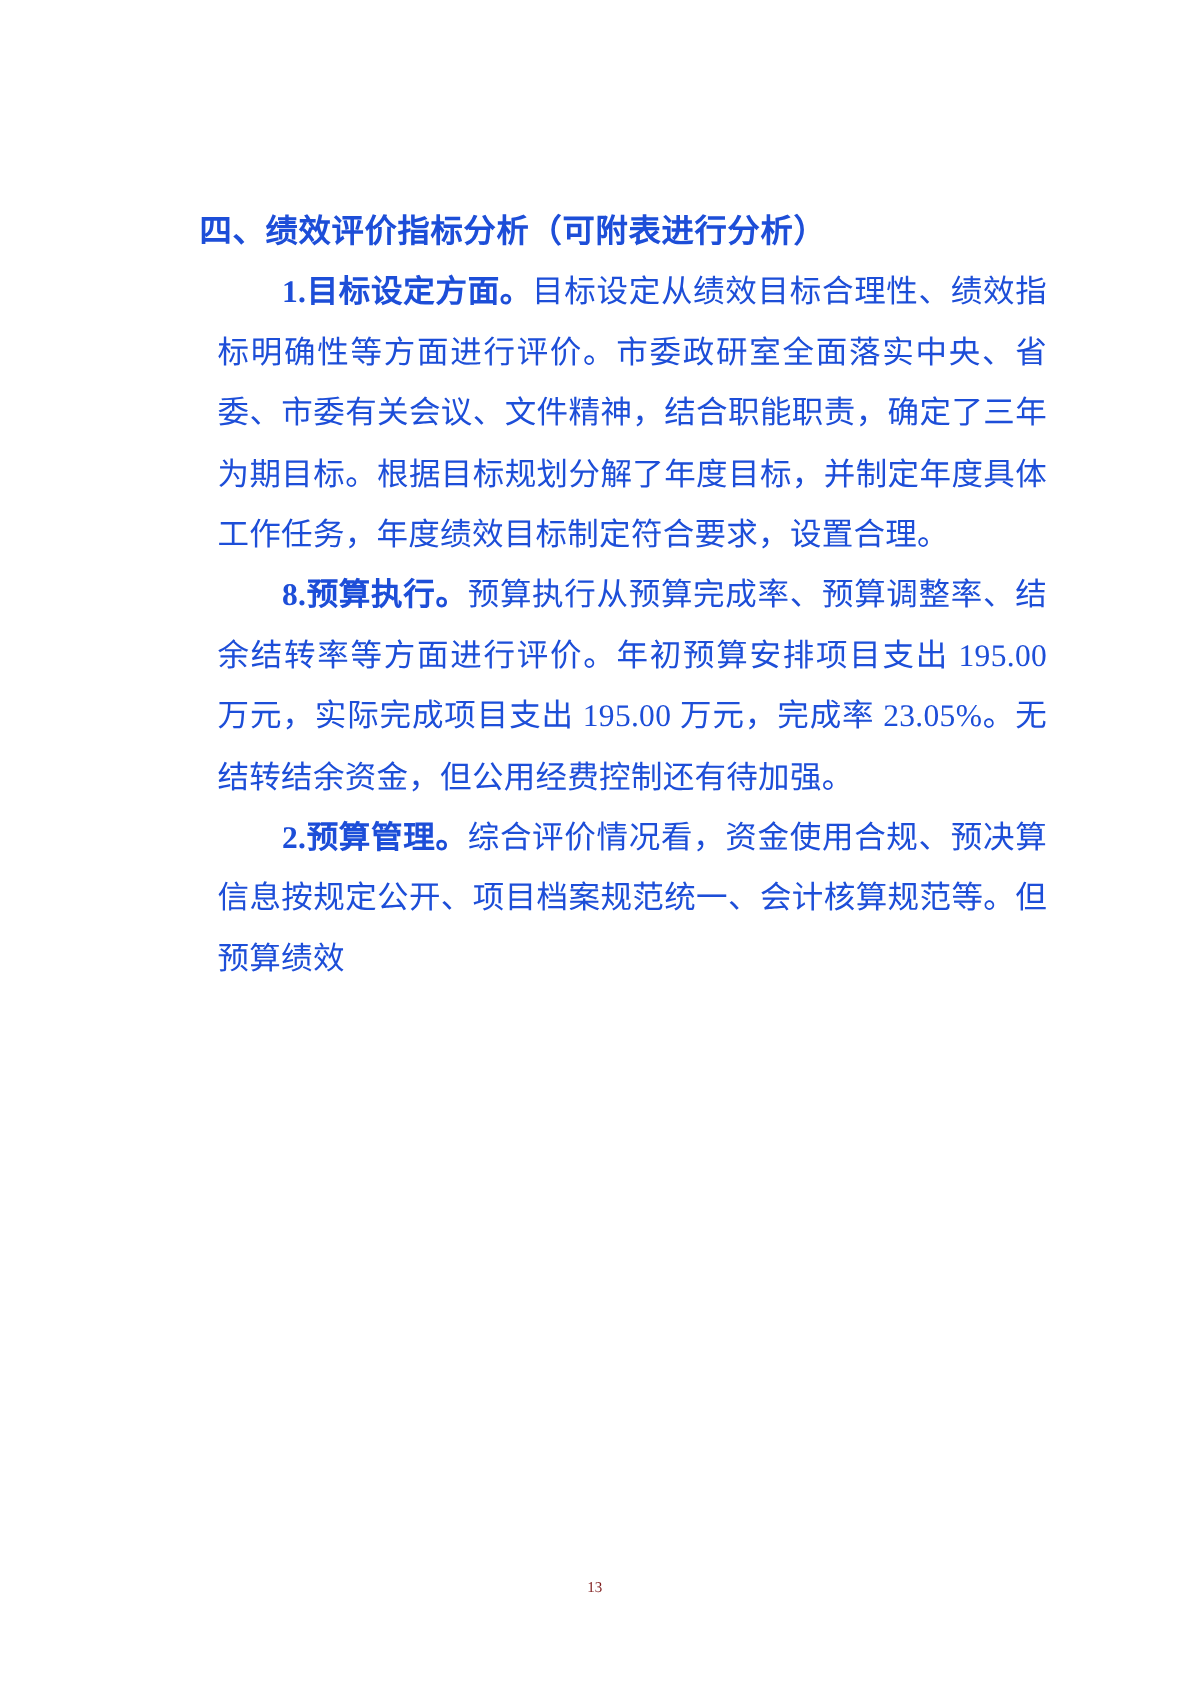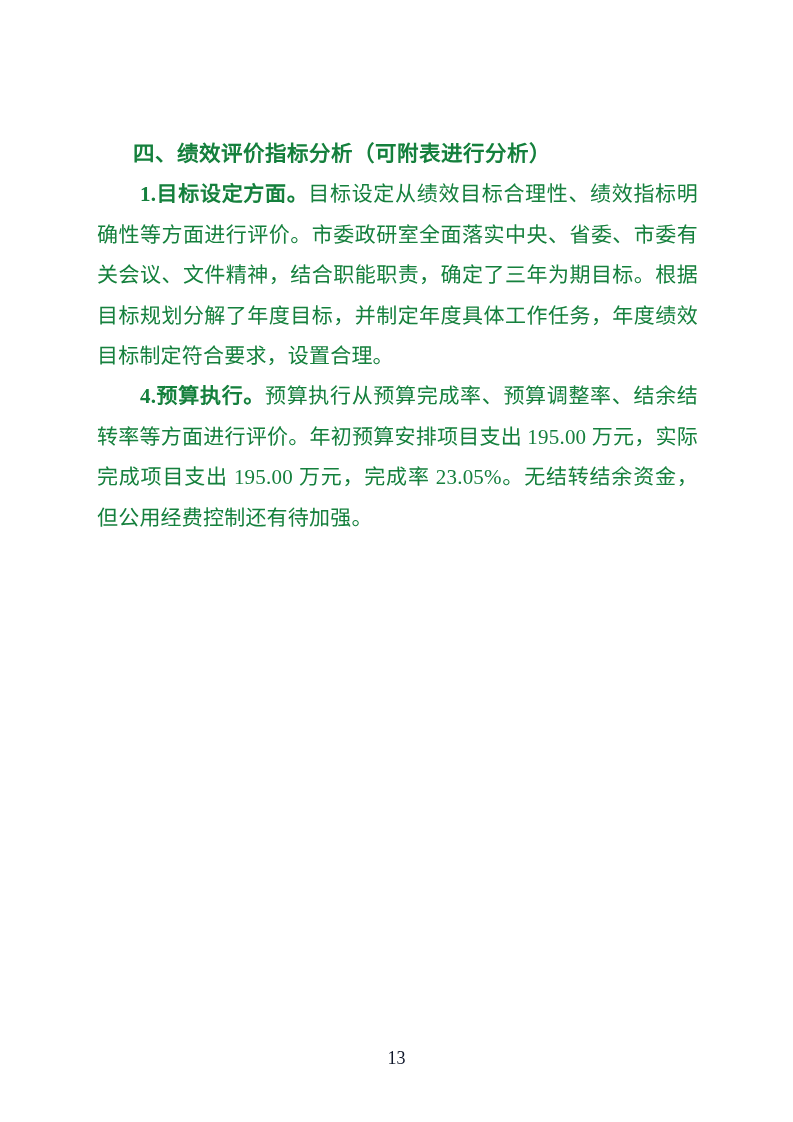--- a/index.html
+++ b/index.html
@@ -21,21 +21,21 @@
   }
   .content {
     position: absolute;
     left: 97px;
     top: 134px;
     width: 601px;
     font-size: 21px;
     line-height: 40.4px;
     text-align: justify;
     text-justify: inter-character;
-    color: #15803d;
+    color: #1d4ed8;
   }
   .section-heading {
     font-family: "Liberation Sans", "DejaVu Sans", sans-serif;
     font-weight: bold;
     font-size: 21.5px;
     line-height: 40.4px;
     text-indent: 36px;
     letter-spacing: 0.5px;
     text-align: left;
     white-space: nowrap;
@@ -45,54 +45,56 @@
     font-weight: normal;
     font-size: 21px;
     line-height: 40.4px;
     text-indent: 43px;
     letter-spacing: 2px;
     text-align: left;
   }
   .para {
     text-indent: 43px;
     letter-spacing: 0.2px;
+    margin-left: 48px;
   }
   .para .lead {
     font-weight: bold;
   }
   .footer {
     position: absolute;
     left: 0;
     top: 1048px;
     width: 793px;
     text-align: center;
   }
   .page-number {
     font-family: "Liberation Serif", "DejaVu Serif", serif;
-    font-size: 18px;
+    font-size: 10px;
     line-height: 20px;
-    color: #0f172a;
+    color: #7f1d1d;
   }
 </style>
 </head>
 <body>
 
 <div class="page">
 
   <div class="content">
 
     <div class="section-heading">四、绩效评价指标分析（可附表进行分析）</div>
 
 
     <p class="para"><span class="lead">1.目标设定方面。</span><span>目标设定从绩效目标合理性、绩效指标明确性等方面进行评价。市委政研室全面落实中央、省委、市委有关会议、文件精神，结合职能职责，确定了三年为期目标。根据目标规划分解了年度目标，并制定年度具体工作任务，年度绩效目标制定符合要求，设置合理。</span></p>
 
 
 
-    <p class="para"><span class="lead">4.预算执行。</span><span>预算执行从预算完成率、预算调整率、结余结转率等方面进行评价。年初预算安排项目支出 195.00 万元，实际完成项目支出 195.00 万元，完成率 23.05%。无结转结余资金，但公用经费控制还有待加强。</span></p>
+    <p class="para"><span class="lead">8.预算执行。</span><span>预算执行从预算完成率、预算调整率、结余结转率等方面进行评价。年初预算安排项目支出 195.00 万元，实际完成项目支出 195.00 万元，完成率 23.05%。无结转结余资金，但公用经费控制还有待加强。</span></p>
 
+    <p class="para"><span class="lead">2.预算管理。</span><span>综合评价情况看，资金使用合规、预决算信息按规定公开、项目档案规范统一、会计核算规范等。但预算绩效</span></p>
 
   </div>
 
   <div class="footer">
     <span class="page-number">13</span>
   </div>
 
 </div>
 
 </body></html>

